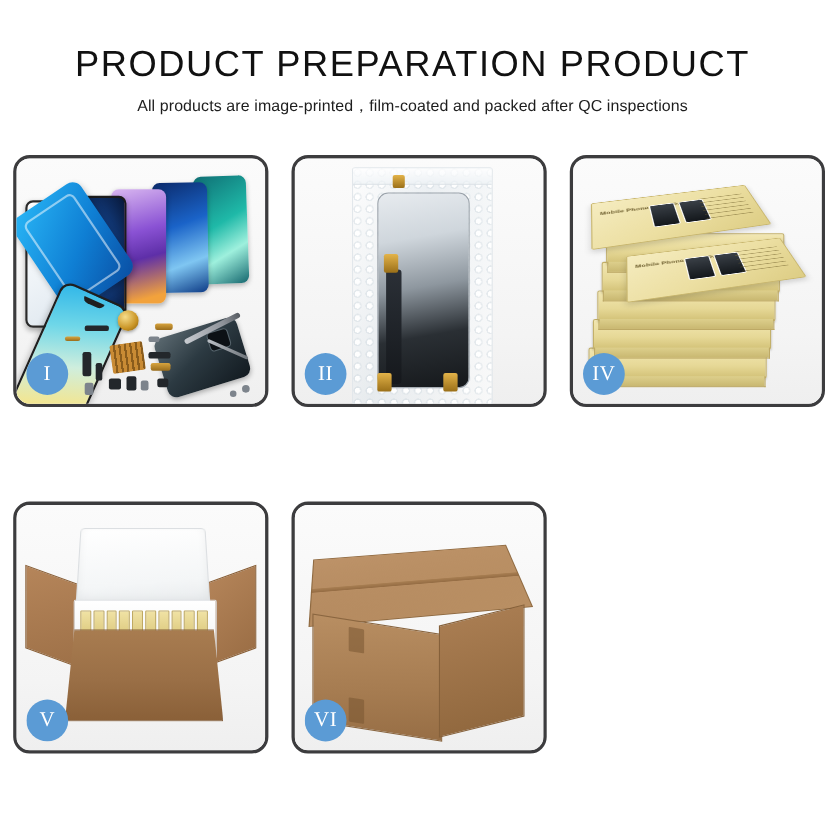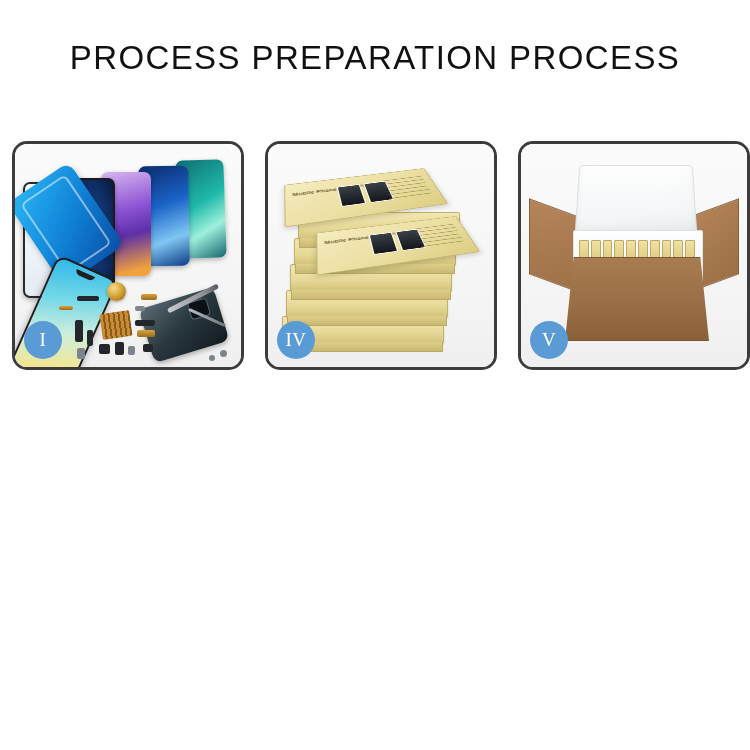--- a/index.html
+++ b/index.html
@@ -439,21 +439,22 @@
     position: absolute;
     width: 14px; height: 22px;
     background: rgba(120,86,50,.55);
     border-radius: 1px;
   }
 </style>
 </head>
 <body>
 
 <div class="header">
-  <div class="title">PROCESS PREPARATION PROCESS</div>
+  <div class="title">PRODUCT PREPARATION PRODUCT</div>
+  <div class="subtitle">All products are image-printed，film-coated and packed after QC inspections</div>
 </div>
 
 <div class="grid">
 
   <div class="panel">
     <div class="stage">
       <div class="p1">
         <div class="scr scr-e"></div>
         <div class="scr scr-d"></div>
         <div class="scr scr-c"></div>
@@ -479,20 +480,34 @@
         <div class="bit lite" style="left:113px;top:202px;width:7px;height:9px;"></div>
         <div class="bit dark" style="left:128px;top:200px;width:10px;height:8px;"></div>
         <div class="bit gold" style="left:44px;top:162px;width:14px;height:4px;"></div>
         <div class="bit lite" style="right:14px;bottom:10px;width:7px;height:7px;border-radius:50%;"></div>
         <div class="bit lite" style="right:26px;bottom:6px;width:6px;height:6px;border-radius:50%;"></div>
       </div>
     </div>
     <div class="badge">I</div>
   </div>
 
+  <div class="panel">
+    <div class="stage">
+      <div class="bag">
+        <div class="bag-seal"></div>
+        <div class="lcd"></div>
+        <div class="lcd-flex"></div>
+        <div class="lcd-conn" style="left:28px;top:78px;"></div>
+        <div class="lcd-conn" style="left:22px;top:186px;"></div>
+        <div class="lcd-conn" style="left:82px;top:186px;"></div>
+        <div class="lcd-conn" style="left:36px;top:6px;width:11px;height:12px;"></div>
+      </div>
+    </div>
+    <div class="badge">II</div>
+  </div>
 
 
   <div class="panel">
     <div class="stage">
       <div class="stack">
         <div class="kbox" style="left:2px;top:150px;">
             <div class="side"></div>
           </div>
         <div class="kbox" style="left:6px;top:124px;">
             <div class="side"></div>
@@ -539,14 +554,25 @@
           <i></i>
           <i></i>
           <i></i>
           <i></i>
       </div>
       <div class="carton5"></div>
     </div>
     <div class="badge">V</div>
   </div>
 
+  <div class="panel">
+    <div class="stage">
+      <div class="box6-top"></div>
+      <div class="box6-front">
+        <div class="tape6" style="left:32px;top:6px;"></div>
+        <div class="tape6" style="left:32px;bottom:4px;"></div>
+      </div>
+      <div class="box6-side"></div>
+    </div>
+    <div class="badge">VI</div>
+  </div>
 
 </div>
 
 </body></html>

